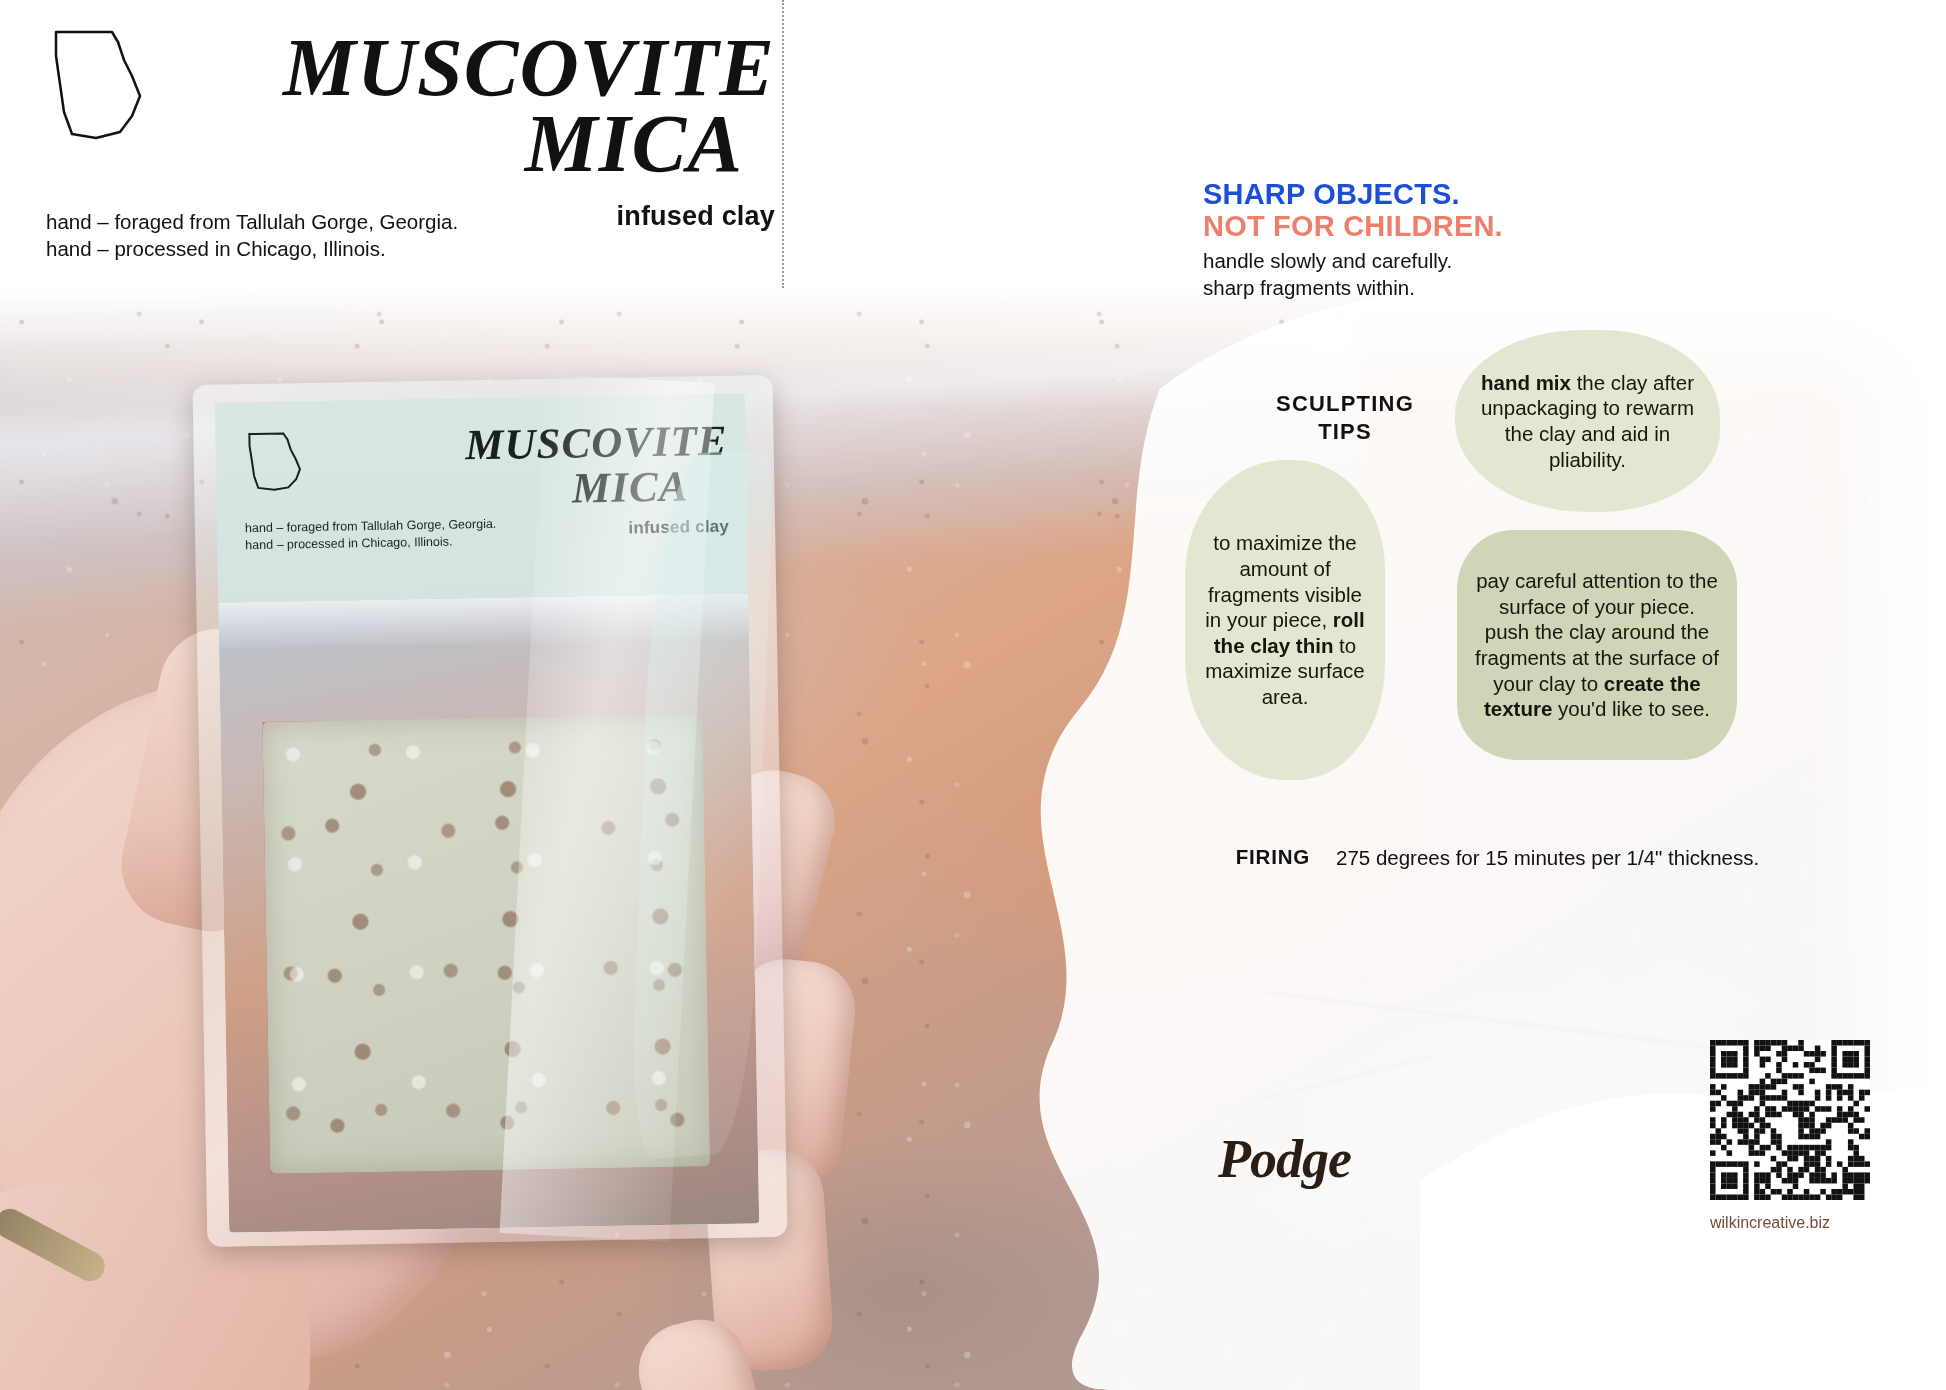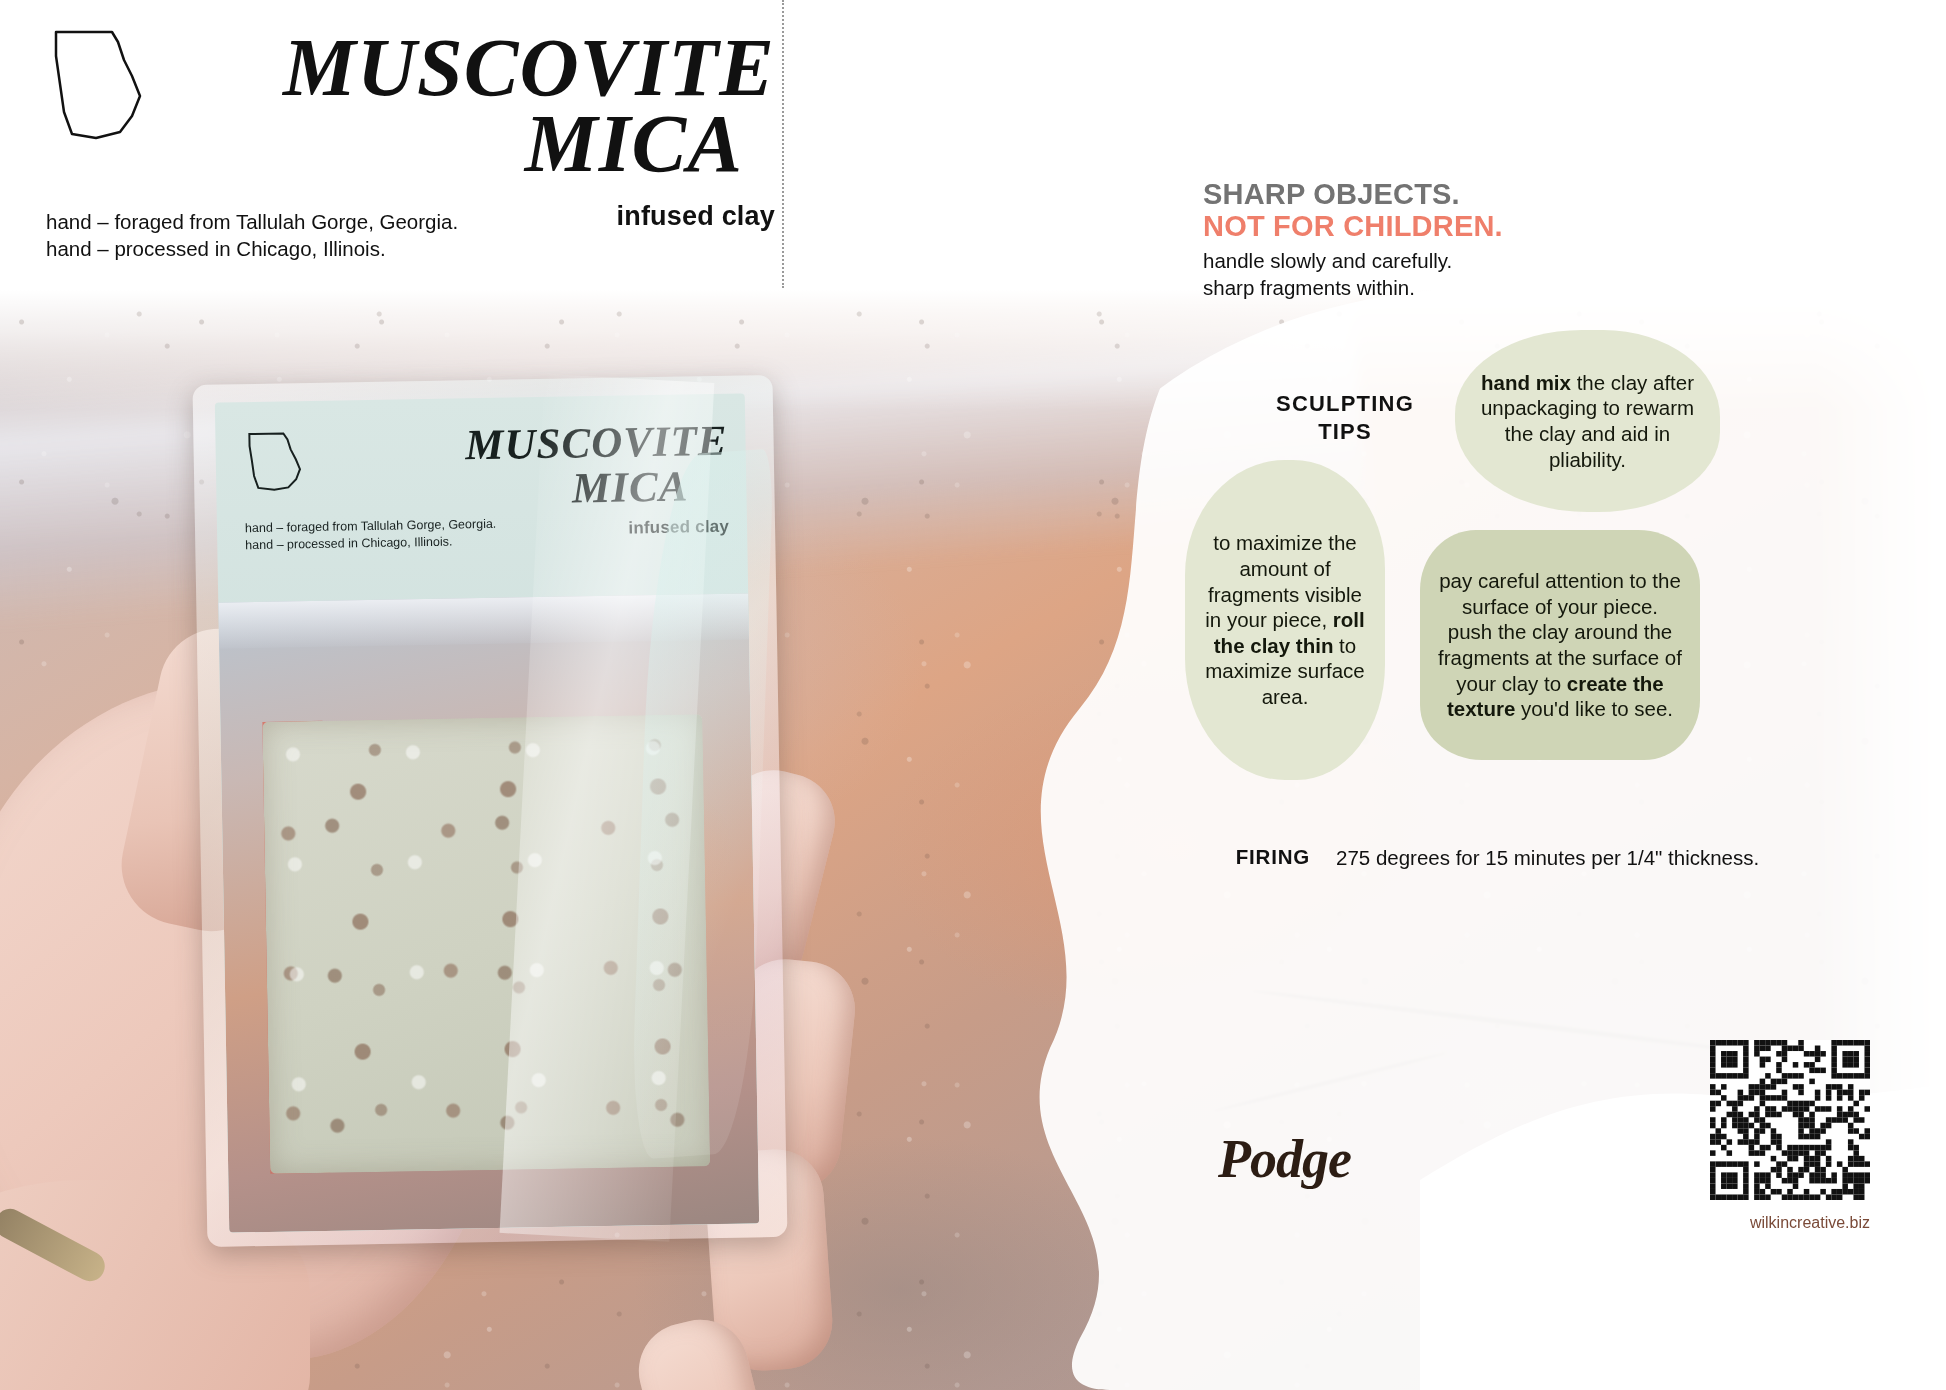--- a/index.html
+++ b/index.html
@@ -421,21 +421,21 @@
     font-weight: 700;
     font-size: 54px;
     color: #2c1d14;
     letter-spacing: -1px;
   }
   .qr-wrap {
     position: absolute;
     left: 1710px;
     top: 1040px;
     width: 160px;
-    text-align: right;
+    text-align: left;
   }
   .qr {
     width: 160px;
     height: 160px;
     background: #ffffff;
   }
   .qr-caption {
     margin-top: 10px;
     font-size: 16px;
     color: #7a4a38;
@@ -504,40 +504,40 @@
 </div>
 
 <div class="origin">
   <div>hand – foraged from Tallulah Gorge, Georgia.</div>
   <div>hand – processed in Chicago, Illinois.</div>
 </div>
 
 <div class="dotted-divider"></div>
 
 <div class="warning">
-  <div class="warn-line" id="warn1" style="color: #737373;">SHARP OBJECTS.</div>
+  <div class="warn-line" id="warn1" style="color: #1d4ed8;">SHARP OBJECTS.</div>
   <div class="warn-line" id="warn2" style="color: rgb(239, 127, 107);">NOT FOR CHILDREN.</div>
   <div class="warn-sub">
     <div>handle slowly and carefully.</div>
     <div>sharp fragments within.</div>
   </div>
 </div>
 
 <div class="tips-label">
   <div>SCULPTING</div>
   <div>TIPS</div>
 </div>
 
 <div class="blob blob-a" style="background: rgb(227, 231, 210); align-items: center;">
   <div class="inner" id="blobA"><b>hand mix</b> the clay after unpackaging to rewarm the clay and aid in pliability.</div>
 </div>
 <div class="blob blob-b" style="background: rgb(227, 231, 210);">
   <div class="inner" id="blobB">to maximize the amount of fragments visible in your piece, <b>roll the clay thin</b> to maximize surface area.</div>
 </div>
-<div class="blob blob-c" style="background: rgb(207, 213, 182);">
+<div class="blob blob-c" style="background: rgb(207, 213, 182); margin-left: 37px;">
   <div class="inner" id="blobC">pay careful attention to the surface of your piece. push the clay around the fragments at the surface of your clay to <b>create the texture</b> you'd like to see.</div>
 </div>
 
 <div class="inst" style="top: 845px;">
   <div class="inst-row">
     <div class="inst-label">FIRING</div>
     <div class="inst-text">275 degrees for 15 minutes per 1/4" thickness.</div>
   </div>
 </div>
 

